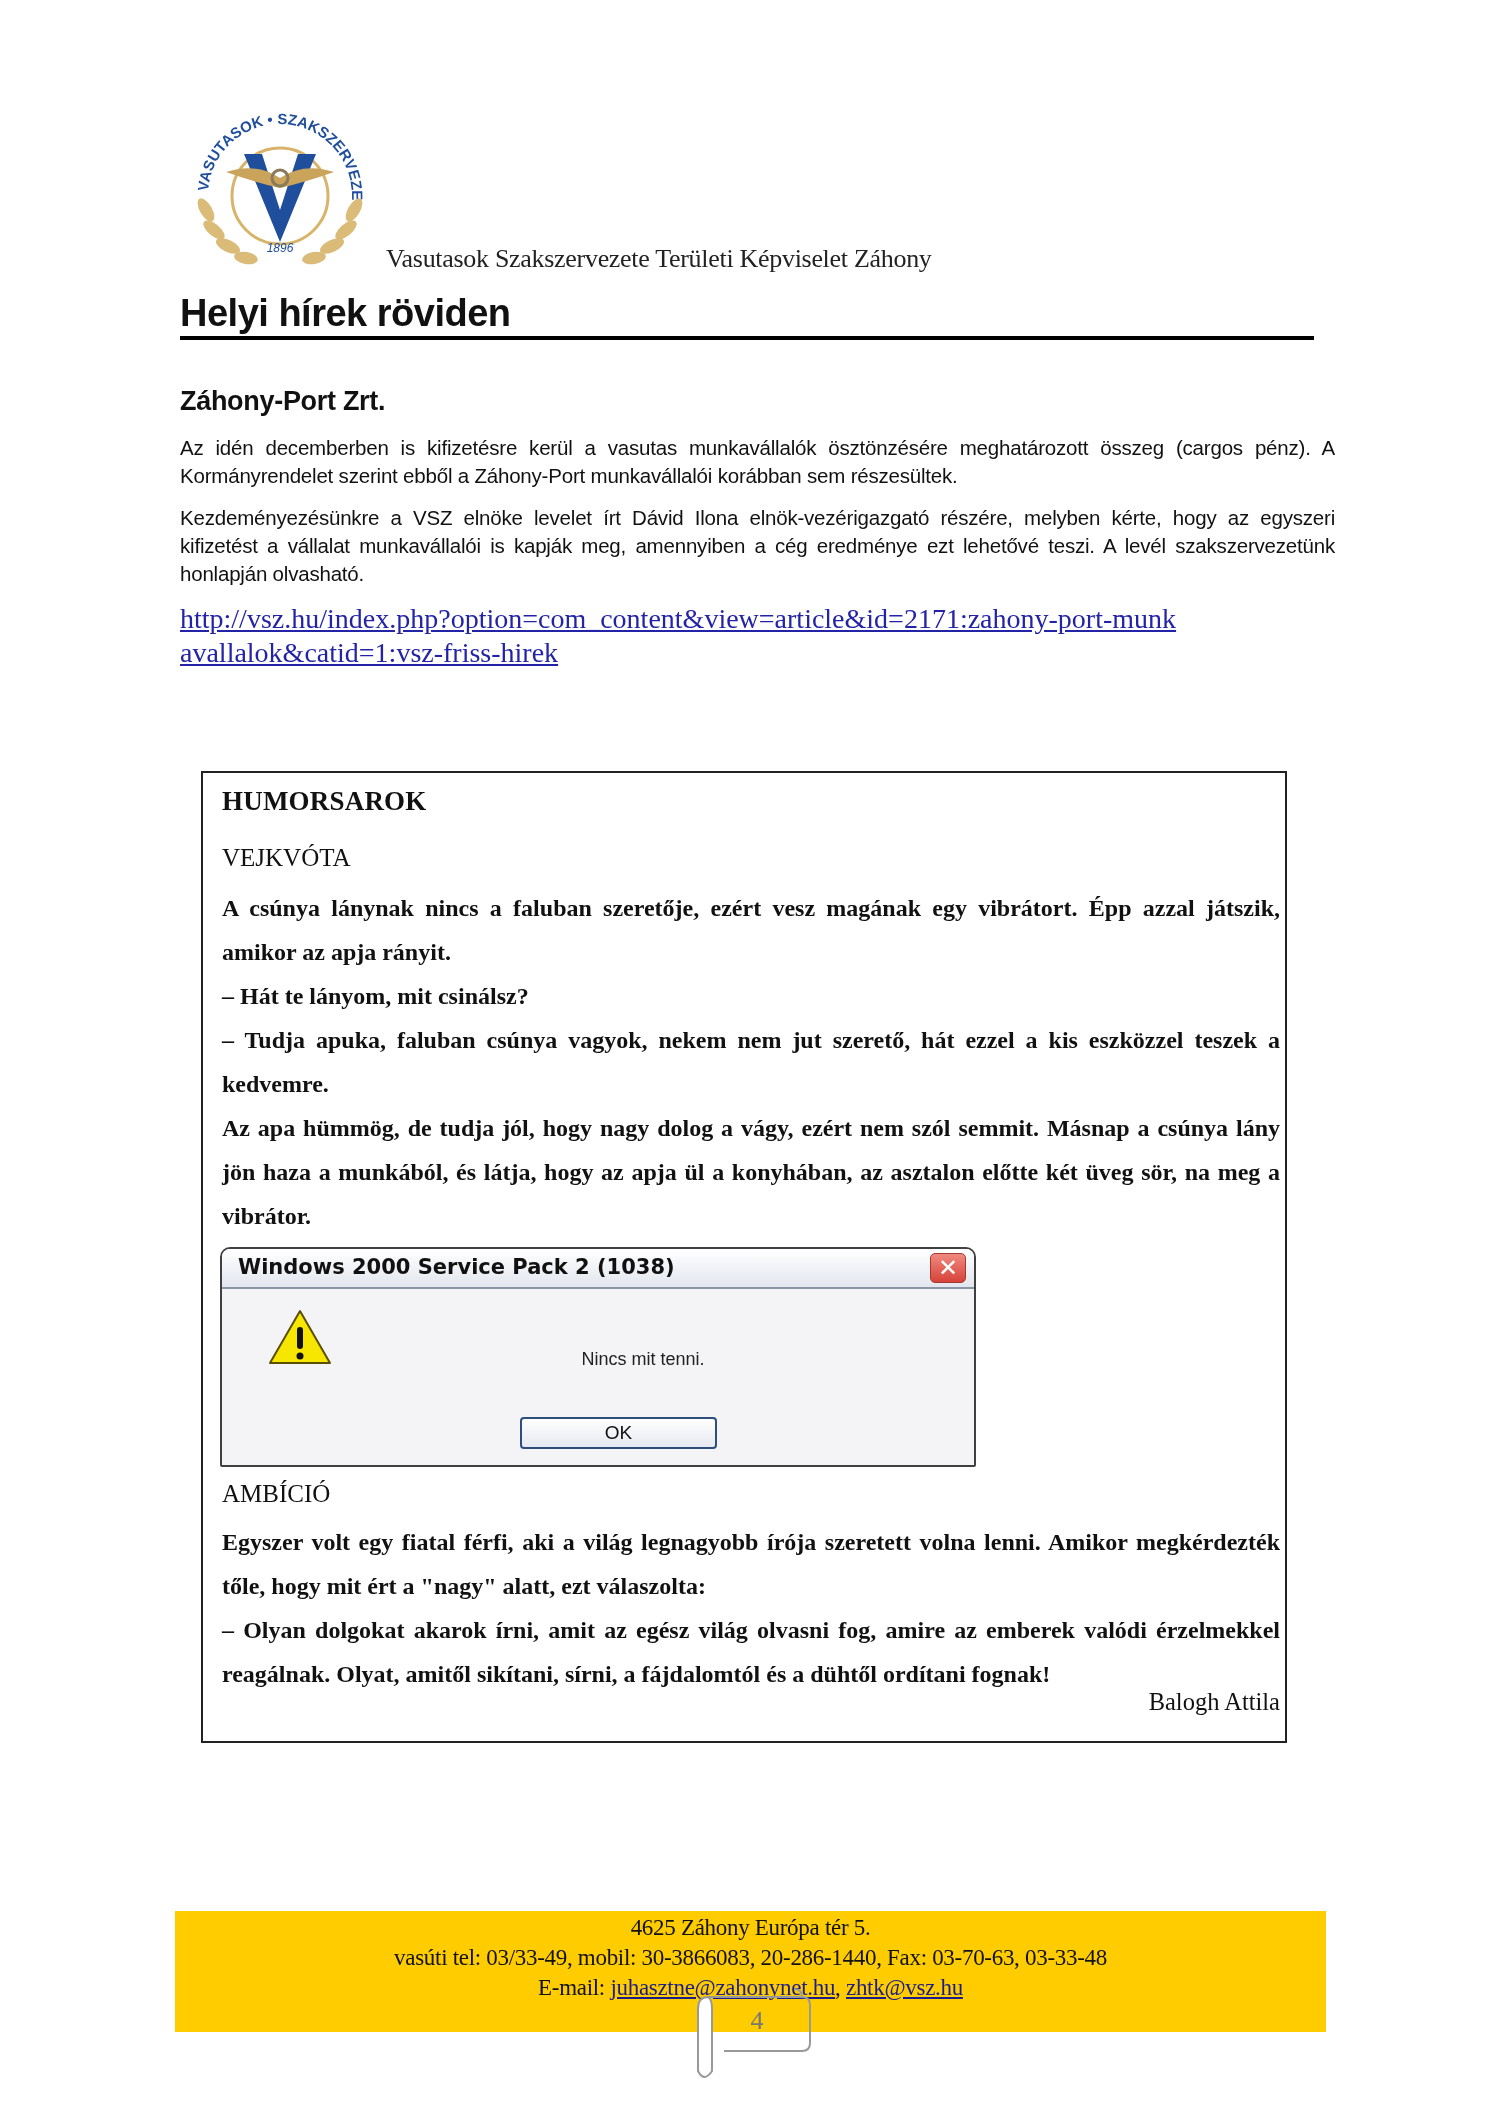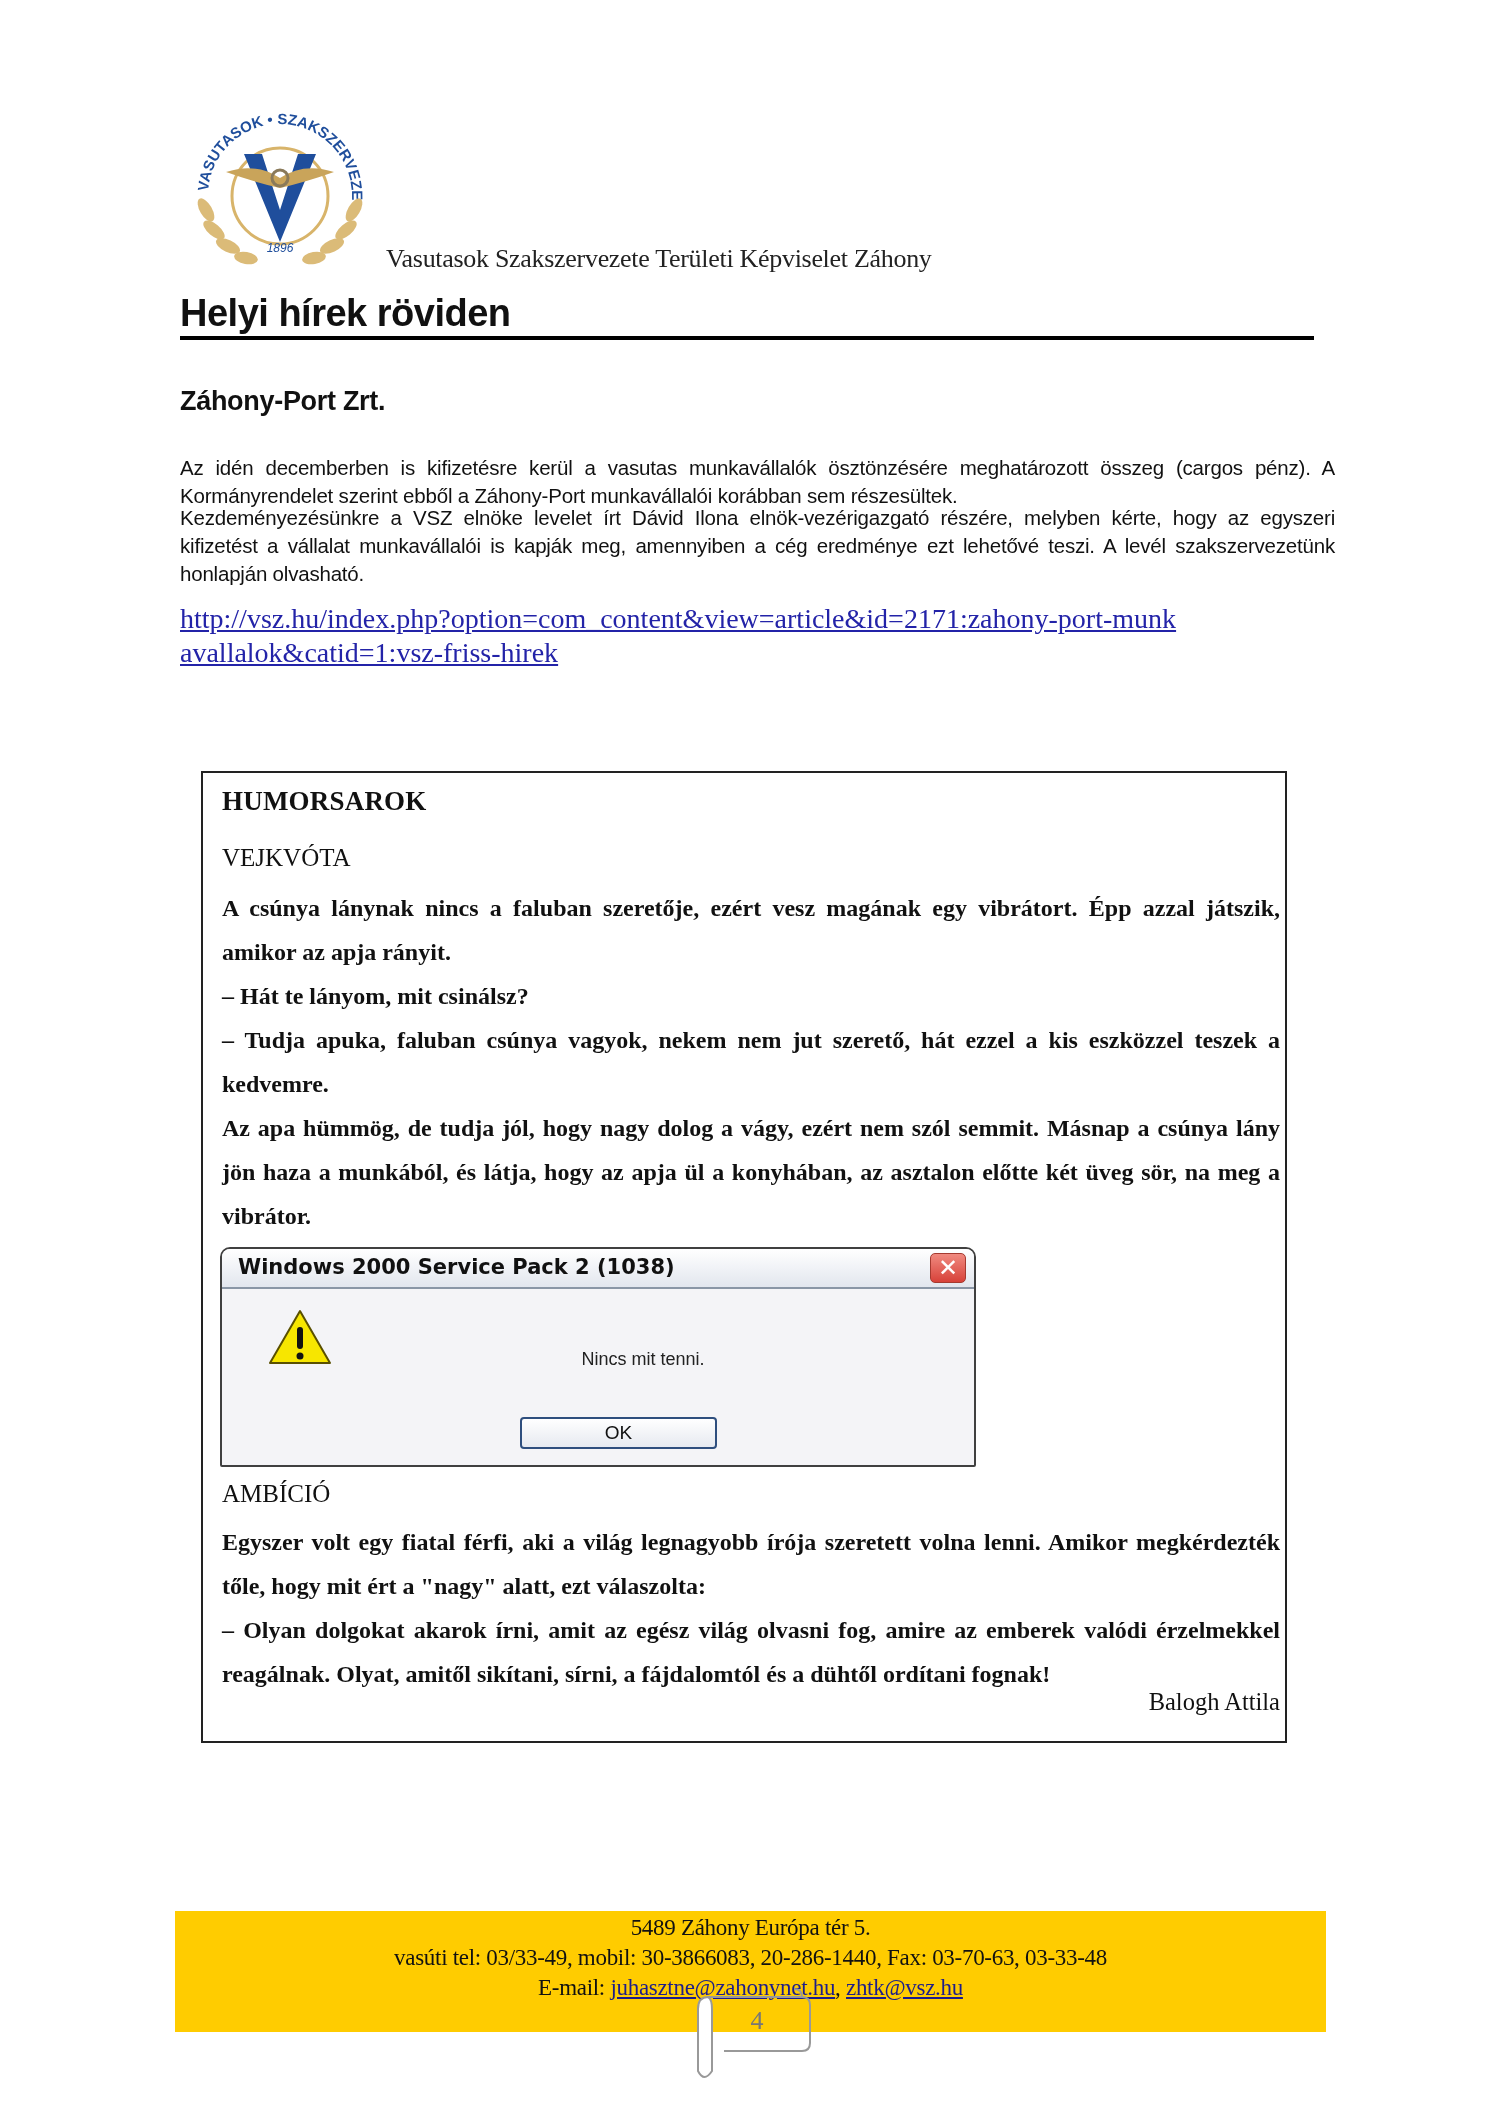--- a/index.html
+++ b/index.html
@@ -4,21 +4,21 @@
 <style>
   html, body { margin:0; padding:0; background:#ffffff; }
   body { width:1500px; height:2121px; position:relative; overflow:hidden; color:#111; }
   .abs { position:absolute; }
   .logo { left:186px; top:92px; width:188px; height:182px; }
   .org-title { left:386px; top:244px; font-family:"Liberation Serif", serif; font-size:26px; color:#222; white-space:nowrap; letter-spacing:-0.3px; }
   .section-title { left:180px; top:292px; font-family:"Liberation Sans", sans-serif; font-weight:bold; font-size:38px; color:#111; letter-spacing:-0.5px; }
   .rule { left:180px; top:336px; width:1134px; height:4px; background:#000; }
   .article-title { left:180px; top:386px; font-family:"Liberation Sans", sans-serif; font-weight:bold; font-size:27px; letter-spacing:-0.3px; }
   .para { left:180px; width:1155px; font-family:"Liberation Sans", sans-serif; font-size:20.5px; line-height:28px; text-align:justify; color:#111; letter-spacing:-0.2px; }
-  .p1 { top:434px;margin-top:20px; }
+  .p1 { top:434px; }
   .p2 { top:504px; }
   .link { left:180px; top:602px; width:1000px; font-family:"Liberation Serif", serif; font-size:28px; line-height:34px; color:#2323a8; text-decoration:underline; }
   .humor-box { left:201px; top:771px; width:1086px; height:972px; border:2px solid #222; box-sizing:border-box; }
   .serif { font-family:"Liberation Serif", serif; color:#111; }
   .h-title { left:222px; top:786px; font-size:27px; font-weight:bold; letter-spacing:0.2px; }
   .h-sub { left:222px; top:844px; font-size:25px; }
   .story { left:222px; width:1058px; font-size:24px; line-height:44px; text-align:justify;font-weight:bold; }
   .story p { margin:0; }
   .s1 { top:886px; }
   .dialog { left:220px; top:1247px; width:756px; height:220px; border:2px solid #404040; border-radius:10px 10px 2px 2px; background:#f4f4f7; box-sizing:border-box; overflow:hidden; }
@@ -102,21 +102,21 @@
 
 <div class="abs serif h-sub2">AMBÍCIÓ</div>
 <div class="abs serif story s2">
   <p>Egyszer volt egy fiatal férfi, aki a világ legnagyobb írója szeretett volna lenni. Amikor megkérdezték tőle, hogy mit ért a "nagy" alatt, ezt válaszolta:</p>
   <p>– Olyan dolgokat akarok írni, amit az egész világ olvasni fog, amire az emberek valódi érzelmekkel reagálnak. Olyat, amitől sikítani, sírni, a fájdalomtól és a dühtől ordítani fognak!</p>
 </div>
 <div class="abs serif author">Balogh Attila</div>
 
 <div class="abs footer">
   <div class="footer-text">
-    <div>5489 Záhony Európa tér 5.</div>
+    <div>4625 Záhony Európa tér 5.</div>
     <div>vasúti tel: 03/33-49, mobil: 30-3866083, 20-286-1440, Fax: 03-70-63, 03-33-48</div>
     <div>
       <span>E-mail: </span><a>juhasztne@zahonynet.hu</a><span>, </span><a>zhtk@vsz.hu</a>
     </div>
   </div>
 </div>
 
 <svg class="abs page-scroll" viewBox="0 0 130 100">
   <path d="M 18 12 L 112 12 Q 120 12 120 20 L 120 58 Q 120 66 112 66 L 34 66" fill="none" stroke="#999" stroke-width="2"></path>
   <path d="M 18 12 Q 8 12 8 24 L 8 86 Q 14 98 22 86 L 22 24 Q 22 14 18 12 Z" fill="#fff" stroke="#999" stroke-width="2"></path>

